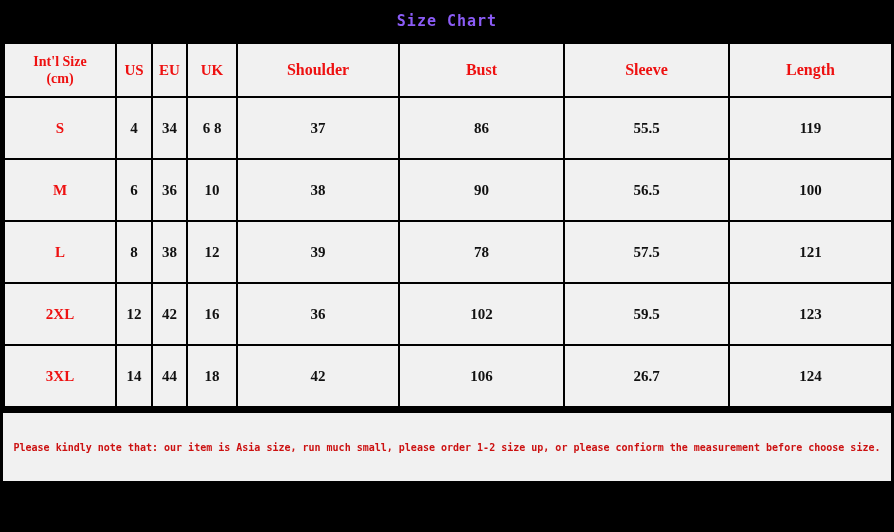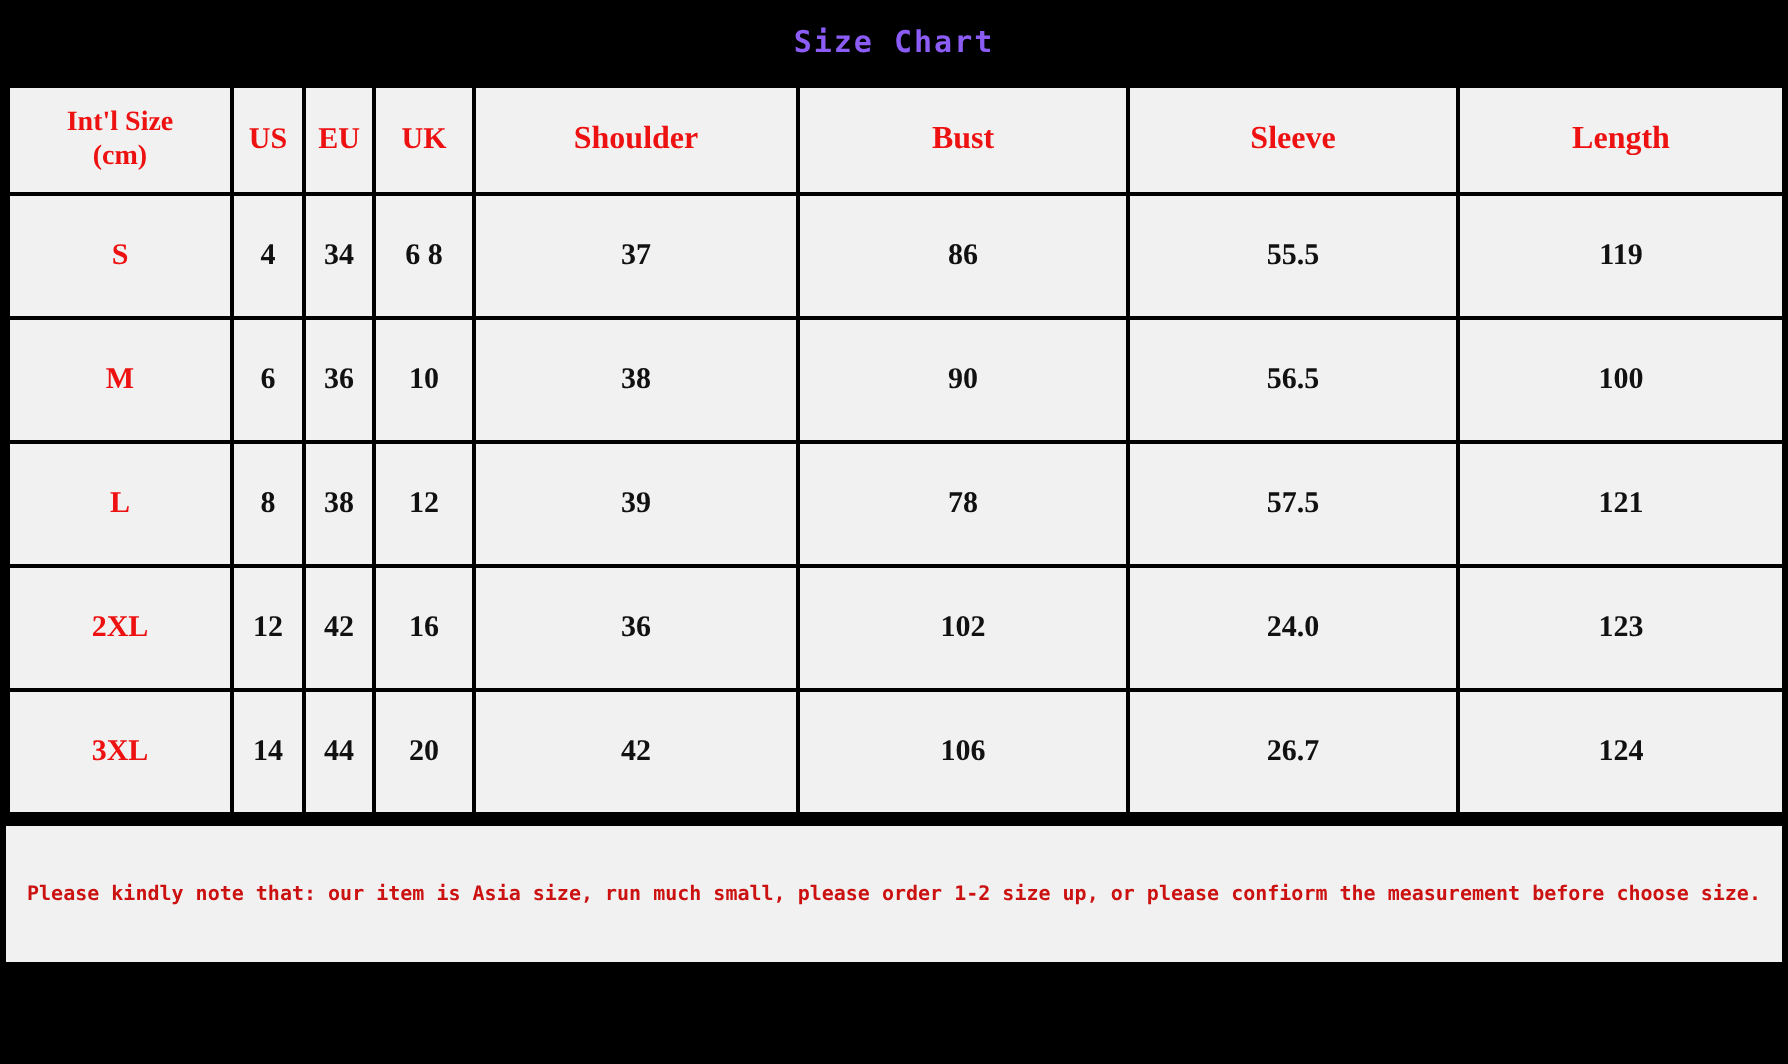--- a/index.html
+++ b/index.html
@@ -175,28 +175,28 @@
           <td>57.5</td>
           <td>121</td>
         </tr>
         <tr>
           <td class="size-label">2XL</td>
           <td>12</td>
           <td>42</td>
           <td>16</td>
           <td>36</td>
           <td>102</td>
-          <td>24.0</td>
+          <td>59.5</td>
           <td>123</td>
         </tr>
         <tr>
           <td class="size-label">3XL</td>
           <td>14</td>
           <td>44</td>
-          <td>20</td>
+          <td>18</td>
           <td>42</td>
           <td>106</td>
           <td>26.7</td>
           <td>124</td>
         </tr>
       </tbody>
     </table>
   </div>
 
   <div class="footer-note">

